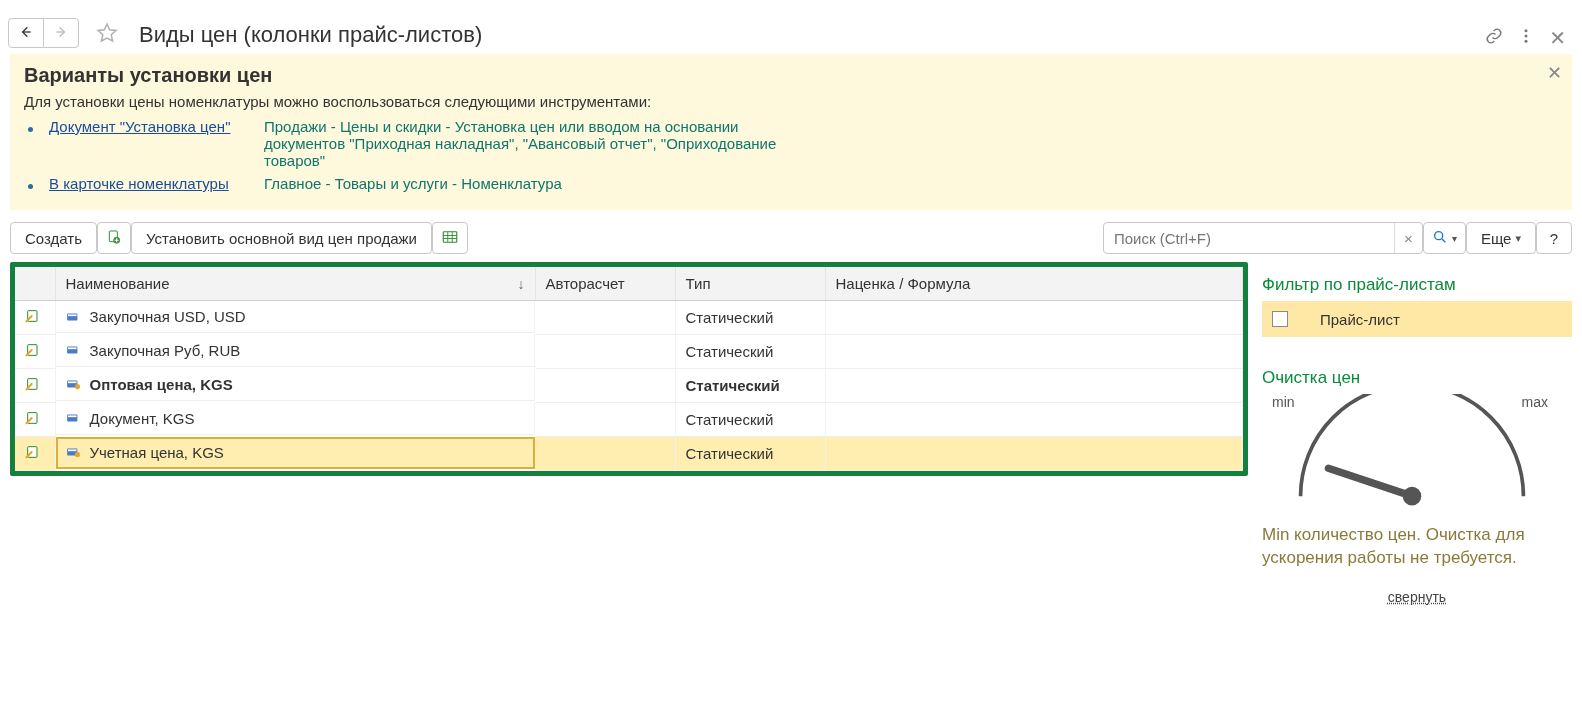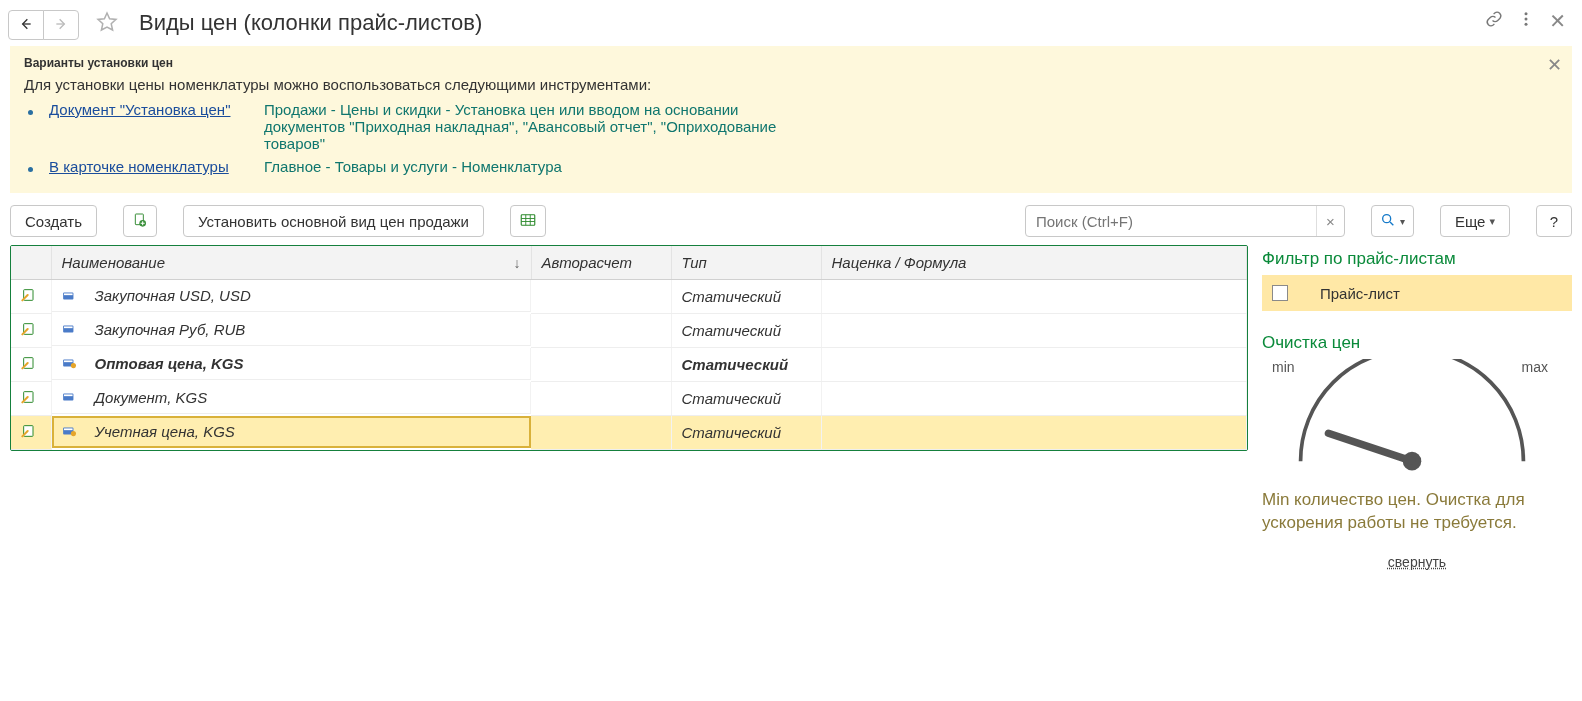--- a/index.html
+++ b/index.html
@@ -6,22 +6,22 @@
   html, body {
     margin: 0; padding: 0;
     font-family: Arial, "Helvetica Neue", sans-serif;
     font-size: 15px;
     color: #333;
     background: #fff;
     width: 1582px;
   }
   
   .titlebar {
-    display: flex; align-items: flex-start;
-    padding: 10px 10px 6px 8px;
+    display: flex; align-items: flex-end;
+    padding: 18px 10px 6px 8px;
     gap: 16px;
   }
   .nav-btns { display: flex; }
   .icon-btn {
     background: #fff;
     border: 1px solid #c8c8c8;
     height: 30px; min-width: 36px;
     display: inline-flex; align-items: center; justify-content: center;
     cursor: pointer;
   }
@@ -39,37 +39,37 @@
     background: #fef8dc;
     margin: 0 10px 8px 10px;
     padding: 10px 14px 12px 14px;
     position: relative;
     font-size: 15px;
   }
   .banner-close {
     position: absolute; top: 8px; right: 10px;
     font-size: 18px; color: #888; cursor: pointer;
   }
-  .banner h3 { margin: 0 0 6px 0; font-size: 12px; font-weight: bold; color: #333; }
+  .banner h3 { margin: 0 0 6px 0; font-size: 20px; font-weight: bold; color: #333; }
   .banner p  { margin: 0 0 8px 0; color: #333; }
   .banner ul { margin: 0; padding: 0; list-style: none; }
   .banner li { display: flex; align-items: flex-start; margin-bottom: 6px; }
   .banner li::before {
     content: ""; width: 5px; height: 5px; background: #2a6fa1; border-radius: 50%;
     margin: 9px 16px 0 4px; flex: 0 0 5px;
   }
   .banner .link {
     color: #1a4d9c; text-decoration: underline; cursor: pointer;
     width: 215px; flex: 0 0 215px;
   }
   .banner .desc { color: #0f766e; max-width: 520px; }
 
   
   .toolbar {
-    display: flex; align-items: center; gap: 26px;
+    display: flex; align-items: center; gap: 0;
     padding: 4px 10px 8px 10px;
   }
   .tbtn {
     background: #fff; border: 1px solid #c8c8c8; border-radius: 4px;
     height: 32px; padding: 0 14px; display: inline-flex; align-items: center;
     font-size: 15px; color: #333; cursor: pointer;
   }
   .tbtn.iconly { padding: 0 8px; }
   .spacer { flex: 1; }
   .search-wrap {
@@ -86,21 +86,21 @@
   .tbtn.search-go svg { stroke: #1479c9; }
   .tbtn.more::after { content: " \25BE"; font-size: 11px; color: #555; margin-left: 4px;}
   .tbtn.help { width: 36px; padding: 0; justify-content: center; }
 
   
   .main {
     display: flex; align-items: flex-start;
     padding: 0 10px;
     gap: 14px;
   }
-  .grid-wrap { flex: 1; border: 1px solid #15803d; border-radius: 2px; overflow: hidden; font-style: italic; }
+  .grid-wrap { flex: 1; border: 5px solid #15803d; border-radius: 2px; overflow: hidden; }
   table.grid { width: 100%; border-collapse: collapse; table-layout: fixed; }
   table.grid th {
     background: #f3f3f3; font-weight: normal; text-align: left;
     font-size: 15px; color: #333; padding: 8px 10px;
     border-right: 1px solid #e3e3e3; border-bottom: 1px solid #d0d0d0;
     position: relative;
   }
   table.grid th .sort { position: absolute; right: 10px; top: 50%; transform: translateY(-50%); color: #666; font-size: 14px;}
   table.grid td {
     padding: 7px 10px; border-bottom: 1px solid #eee; border-right: 1px solid #f2f2f2;
@@ -109,28 +109,28 @@
   tr.bold td { font-weight: bold; }
   tr.selected td { background: #ffeeb0; }
   tr.selected td.name-cell { outline: 2px solid #d9b13a; outline-offset: -2px; }
   .col-state { width: 40px; }
   .col-name  { width: 480px; }
   .col-aut   { width: 140px; text-align: right; }
   .col-type  { width: 150px; }
   .col-mark  {  }
   .state-ic { width: 16px; height: 16px; }
   .state-ic svg { width: 16px; height: 16px; }
-  .name-cell { display: flex; align-items: center; gap: 17px; }
+  .name-cell { display: flex; align-items: center; gap: 8px; }
   .tag-ic { width: 16px; height: 12px; display:inline-flex; }
   .tag-ic svg { width:16px; height:12px; }
   th.col-aut { text-align: right; }
 
   
   .side { width: 310px; display: flex; flex-direction: column; gap: 18px; }
-  .side h4 { margin: 4px 0 6px 0; font-size: 17px; color: #0a8a3a; font-weight: normal; }
+  .side h4 { margin: 13px 0 6px 0; font-size: 17px; color: #0a8a3a; font-weight: normal; }
   .filter-row {
     background: #ffe8a6; height: 36px; display: flex; align-items: center;
     padding: 0 10px; gap: 32px;
   }
   .chk { width: 16px; height: 16px; border: 1px solid #8a8a8a; background: #fff; }
   .gauge { position: relative; width: 300px; height: 130px; }
   .gauge-lbl { position: absolute; top: 0; font-size: 14px; color: #555; }
   .gauge-lbl.min { left: 10px; }
   .gauge-lbl.max { right: 14px; }
   .side-note { font-size: 17px; color: #8a7a3a; line-height: 1.35; }

